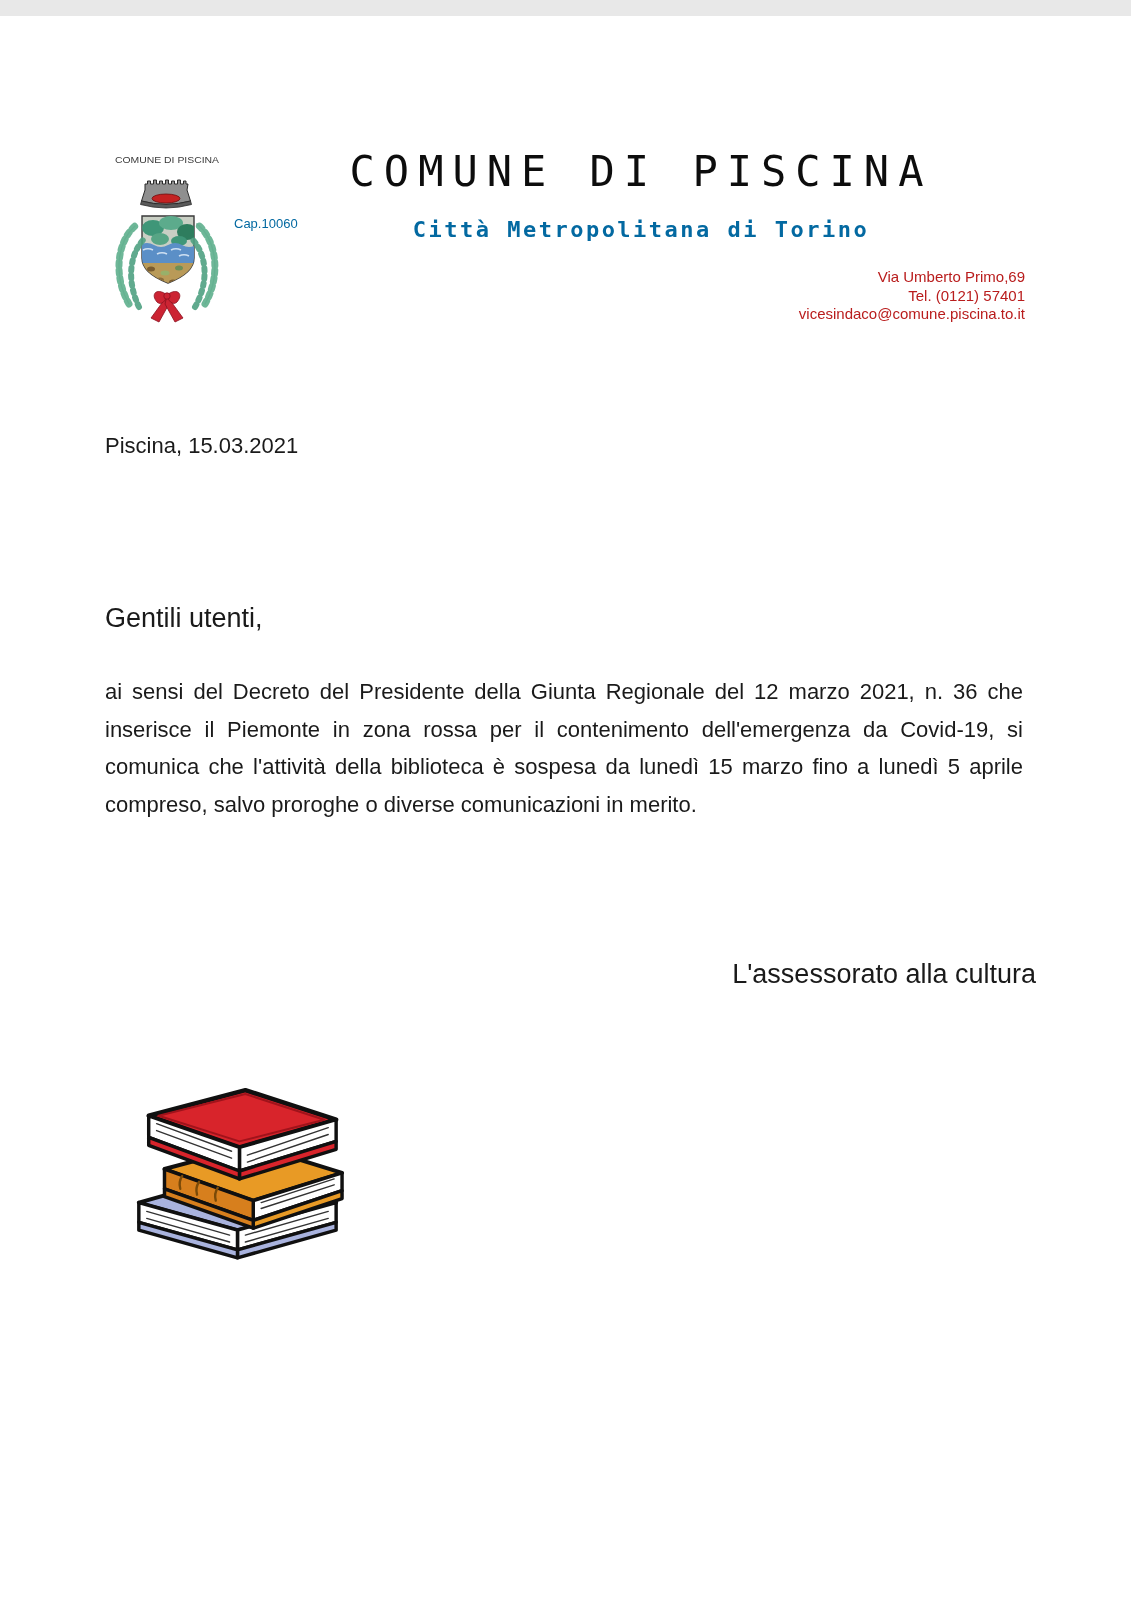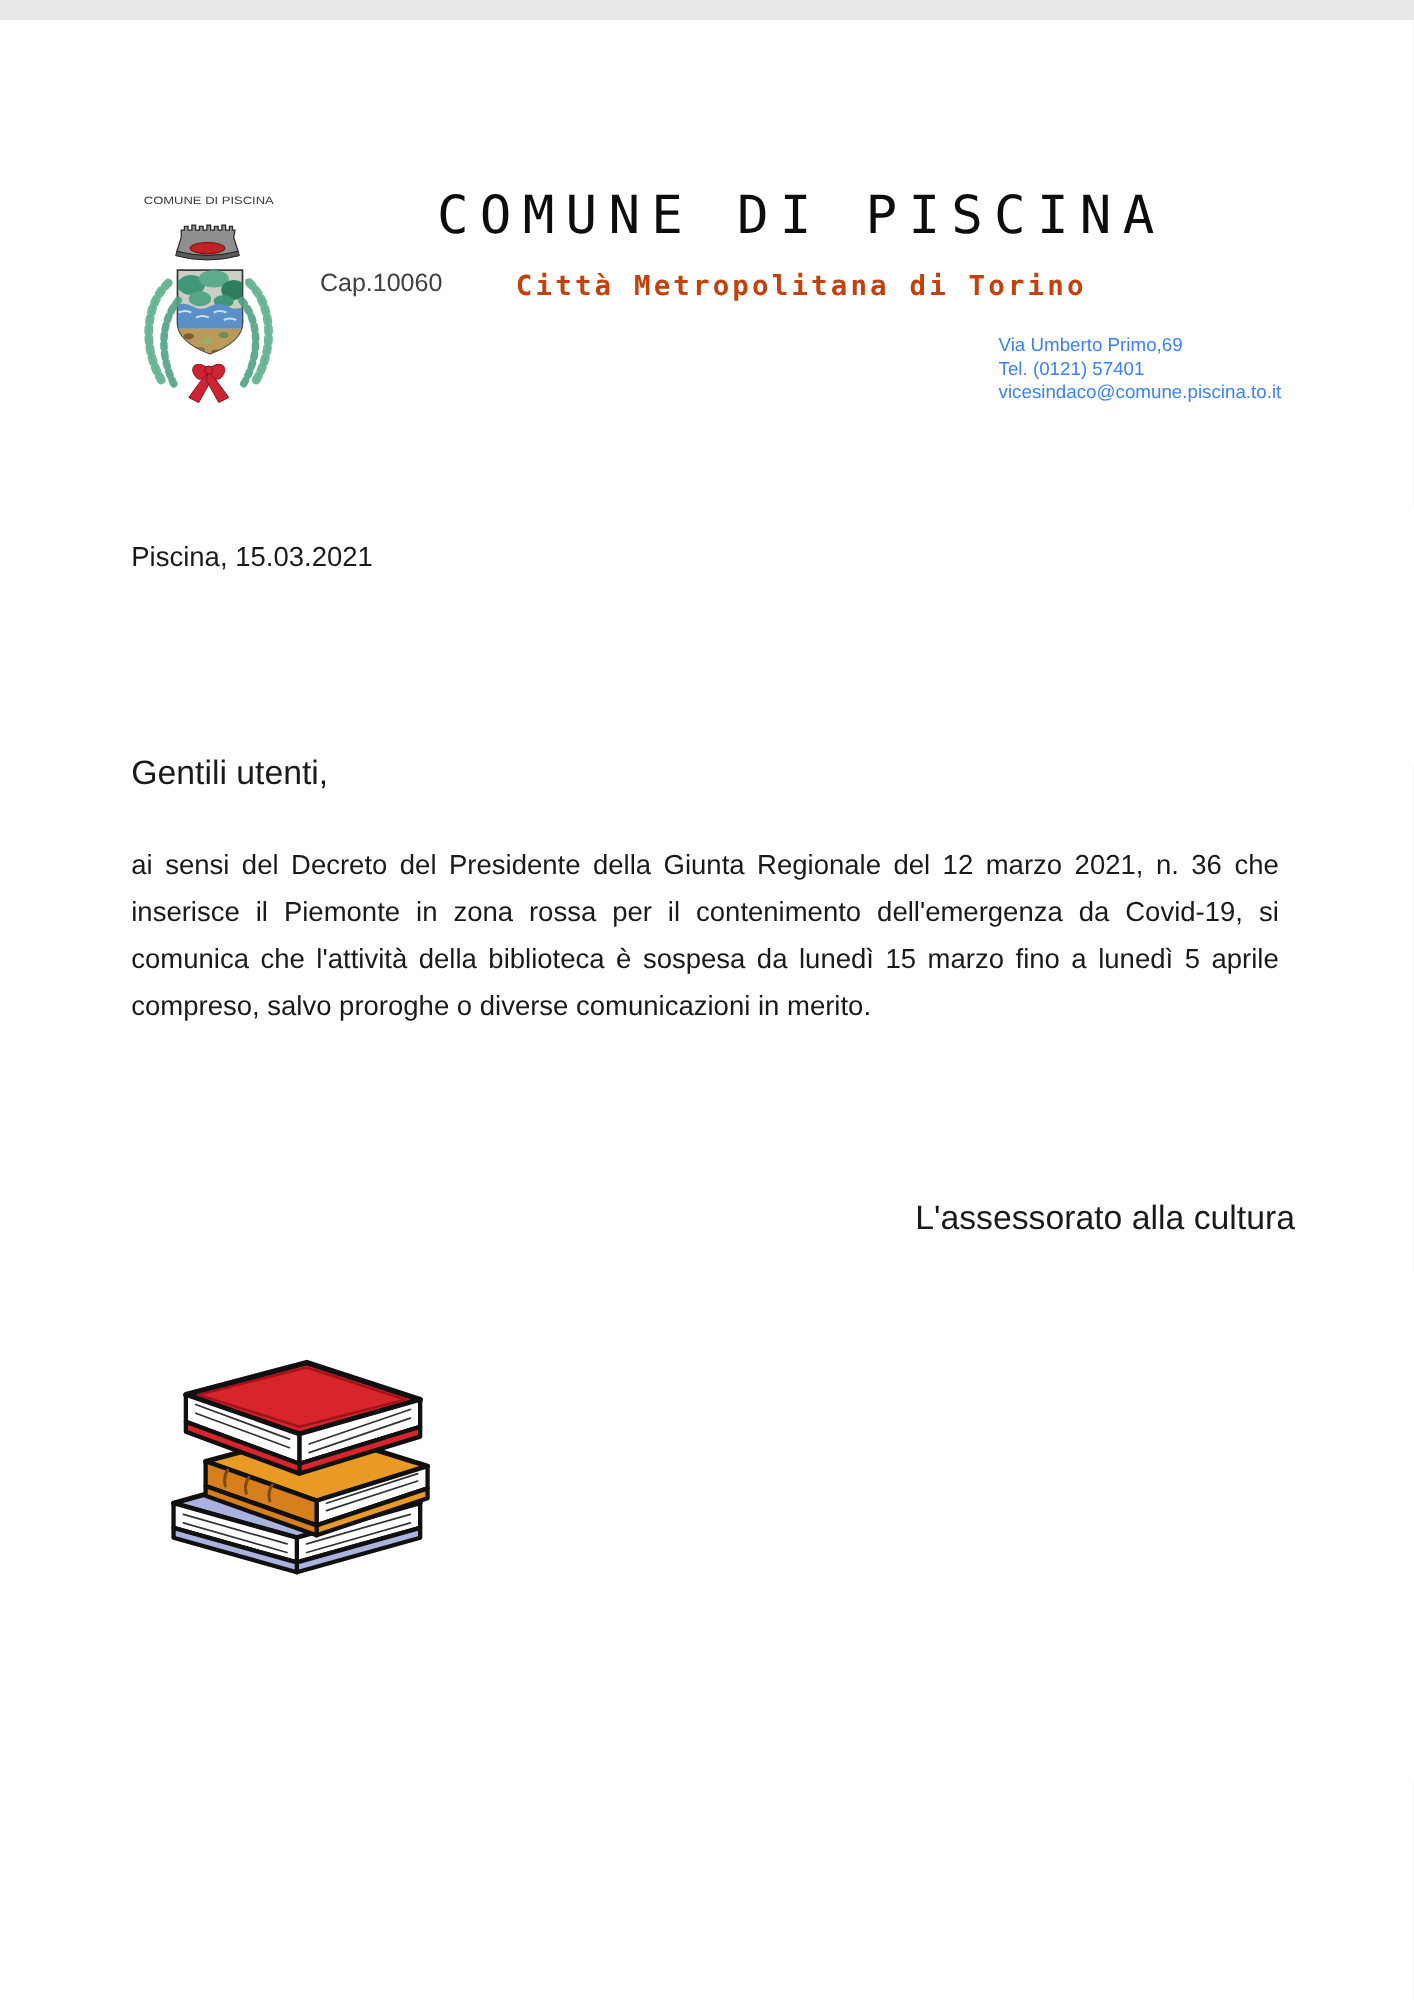--- a/index.html
+++ b/index.html
@@ -14,23 +14,23 @@
     font-family: "Liberation Sans", sans-serif;
     color: #1a1a1a;
   }
   .coat-of-arms {
     position: absolute;
     left: 105px; top: 128px;
     width: 123px; height: 185px;
   }
   .cap-label {
     position: absolute;
-    left: 256px; top: 200px;
-    font-size: 20px;
-    color: #404040;
+    left: 234px; top: 200px;
+    font-size: 13px;
+    color: #0369a1;
   }
   .title-block {
     position: absolute;
     left: 230px; top: 131px;
     width: 822px;
     text-align: center;
   }
   .main-title {
     font-family: "DejaVu Sans Mono", "Liberation Mono", monospace;
     font-size: 42px;
@@ -39,28 +39,29 @@
     white-space: nowrap;
     color: #0d0d0d;
   }
   .subtitle {
     margin-top: 21px;
     font-family: "DejaVu Sans Mono", "Liberation Mono", monospace;
     font-size: 22px;
     font-weight: bold;
     letter-spacing: 2.5px;
     white-space: nowrap;
-    color: #c2410c;
+    color: #0369a1;
   }
   .contact-block {
     position: absolute;
     right: 106px; top: 252px;
+    text-align: right;
     font-size: 15px;
     line-height: 18.5px;
-    color: #3b82f6;
+    color: #b91c1c;
   }
   .dateline {
     position: absolute;
     left: 105px; top: 417px;
     font-size: 22px;
   }
   .salutation {
     position: absolute;
     left: 105px; top: 587px;
     font-size: 27px;

